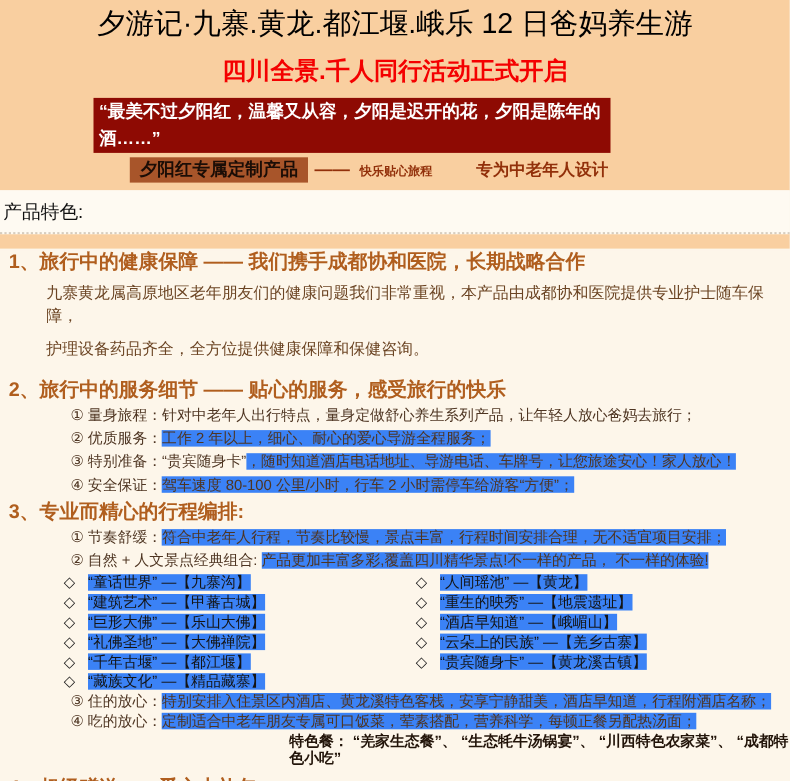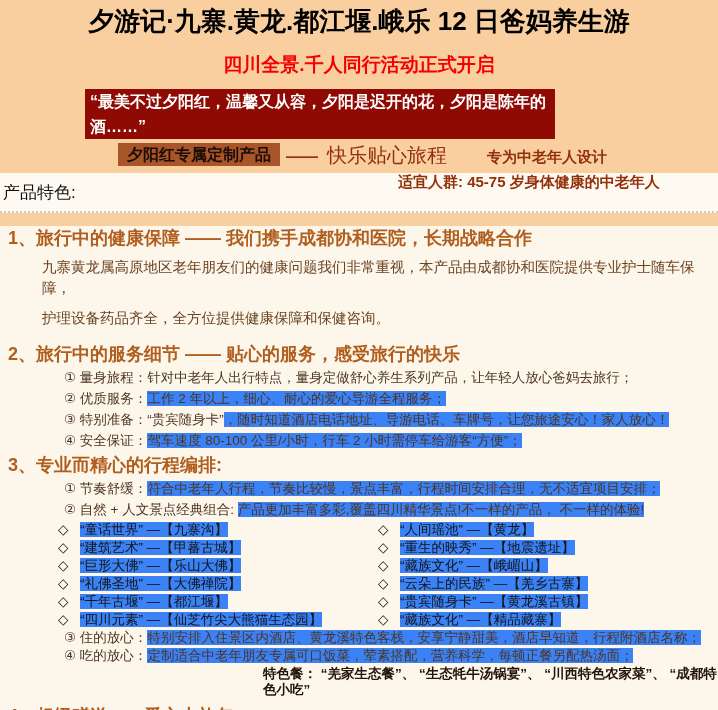--- a/index.html
+++ b/index.html
@@ -3,29 +3,29 @@
 <meta charset="utf-8">
 <style>
   html,body{margin:0;padding:0;}
   body{
     width:718px;height:710px;overflow:hidden;
     background:#FDF6EA;
     font-family:"Liberation Sans","DejaVu Sans",sans-serif;
     -webkit-font-smoothing:antialiased;
   }
   .hero{background:#F9CFA0;padding-top:7px;height:173px;box-sizing:border-box;}
-  .title{margin:0;text-align:center;font-size:26px;line-height:28px;font-weight:bold;color:#000000;}
-  .subtitle{margin-top:20px;text-align:center;font-size:19px;line-height:20px;font-weight:bold;color:#F40000;}
+  .title{margin:0;text-align:center;font-size:26px;line-height:28px;font-weight:normal;color:#000000;}
+  .subtitle{margin-top:20px;text-align:center;font-size:22px;line-height:20px;font-weight:bold;color:#F40000;}
   .banner{margin:14px 0 0 85px;width:470px;box-sizing:border-box;background:#8E0A03;
           color:#FFFFFF;font-weight:bold;font-size:16px;line-height:25px;padding-left:5px;}
   .tagline{margin:4px 0 0 118px;height:24px;line-height:24px;white-space:nowrap;}
   .tagbox{display:inline-block;background:#A8552A;color:#1B0D06;font-weight:bold;
           font-size:16px;line-height:23px;padding:0 9px;vertical-align:top;}
   .dash{color:#92300A;font-weight:bold;font-size:16px;margin:0 9px 0 6px;}
-  .tag1{color:#92300A;font-weight:normal;font-size:20px;}
+  .tag1{color:#92300A;font-weight:bold;font-size:11px;}
   .tag2{color:#92300A;font-weight:bold;font-size:15px;margin-left:40px;}
   .audience{margin:6px 0 0 398px;color:#92300A;font-weight:bold;font-size:15px;line-height:18px;}
 
   .features-band{background:#FEFAF2;border-bottom:2px dotted #D6CCBE;
                  padding:10px 0 9px 3px;font-size:17px;line-height:19px;color:#101010;}
   .strip{height:13px;background:#F9CFA0;}
 
   .content{background:#FDF6EA;}
   .content h2{font-size:18px;line-height:20px;font-weight:bold;color:#B05E1E;margin:0 0 0 8px;}
   h2.h-s1{margin-top:2px;}
@@ -52,21 +52,20 @@
 
   <header class="hero">
     <h1 class="title">夕游记·九寨.黄龙.都江堰.峨乐 12 日爸妈养生游</h1>
     <div class="subtitle">四川全景.千人同行活动正式开启</div>
     <div class="banner">
       <span>“最美不过夕阳红，温馨又从容，夕阳是迟开的花，夕阳是陈年的酒……”</span>
     </div>
     <div class="tagline">
       <span class="tagbox">夕阳红专属定制产品</span><span class="dash">——</span><span class="tag1">快乐贴心旅程</span><span class="tag2">专为中老年人设计</span>
     </div>
-    <div class="audience">适宜人群: 45-75 岁身体健康的中老年人</div>
   </header>
 
   <div class="features-band">
     <span>产品特色:</span>
   </div>
   <div class="strip"></div>
 
   <main class="content">
 
     <section class="s1">
@@ -95,32 +94,31 @@
         <div class="spot-row">
           <span class="spot-l"><span class="dia">◇</span><span class="hl">“童话世界” —【九寨沟】</span></span>
           <span class="spot-r"><span class="dia">◇</span><span class="hl">“人间瑶池” —【黄龙】</span></span>
         </div>
         <div class="spot-row">
           <span class="spot-l"><span class="dia">◇</span><span class="hl">“建筑艺术” —【甲蕃古城】</span></span>
           <span class="spot-r"><span class="dia">◇</span><span class="hl">“重生的映秀” —【地震遗址】</span></span>
         </div>
         <div class="spot-row">
           <span class="spot-l"><span class="dia">◇</span><span class="hl">“巨形大佛” —【乐山大佛】</span></span>
-          <span class="spot-r"><span class="dia">◇</span><span class="hl">“藏族文化” —【峨嵋山】</span></span>
+          <span class="spot-r"><span class="dia">◇</span><span class="hl">“酒店早知道” —【峨嵋山】</span></span>
         </div>
         <div class="spot-row">
           <span class="spot-l"><span class="dia">◇</span><span class="hl">“礼佛圣地” —【大佛禅院】</span></span>
           <span class="spot-r"><span class="dia">◇</span><span class="hl">“云朵上的民族” —【羌乡古寨】</span></span>
         </div>
         <div class="spot-row">
           <span class="spot-l"><span class="dia">◇</span><span class="hl">“千年古堰” —【都江堰】</span></span>
           <span class="spot-r"><span class="dia">◇</span><span class="hl">“贵宾随身卡” —【黄龙溪古镇】</span></span>
         </div>
         <div class="spot-row">
-          <span class="spot-l"><span class="dia">◇</span><span class="hl">“四川元素” —【仙芝竹尖大熊猫生态园】</span></span>
           <span class="spot-r"><span class="dia">◇</span><span class="hl">“藏族文化” —【精品藏寨】</span></span>
         </div>
       </div>
       <div class="items2">
         <div class="item"><span>③</span><span> 住的放心：</span><span class="hl">特别安排入住景区内酒店、黄龙溪特色客栈，安享宁静甜美，酒店早知道，行程附酒店名称；</span></div>
         <div class="item"><span>④</span><span> 吃的放心：</span><span class="hl">定制适合中老年朋友专属可口饭菜，荤素搭配，营养科学，每顿正餐另配热汤面；</span></div>
       </div>
       <div class="meals">特色餐： “羌家生态餐”、 “生态牦牛汤锅宴”、 “川西特色农家菜”、 “成都特色小吃”</div>
     </section>
 

